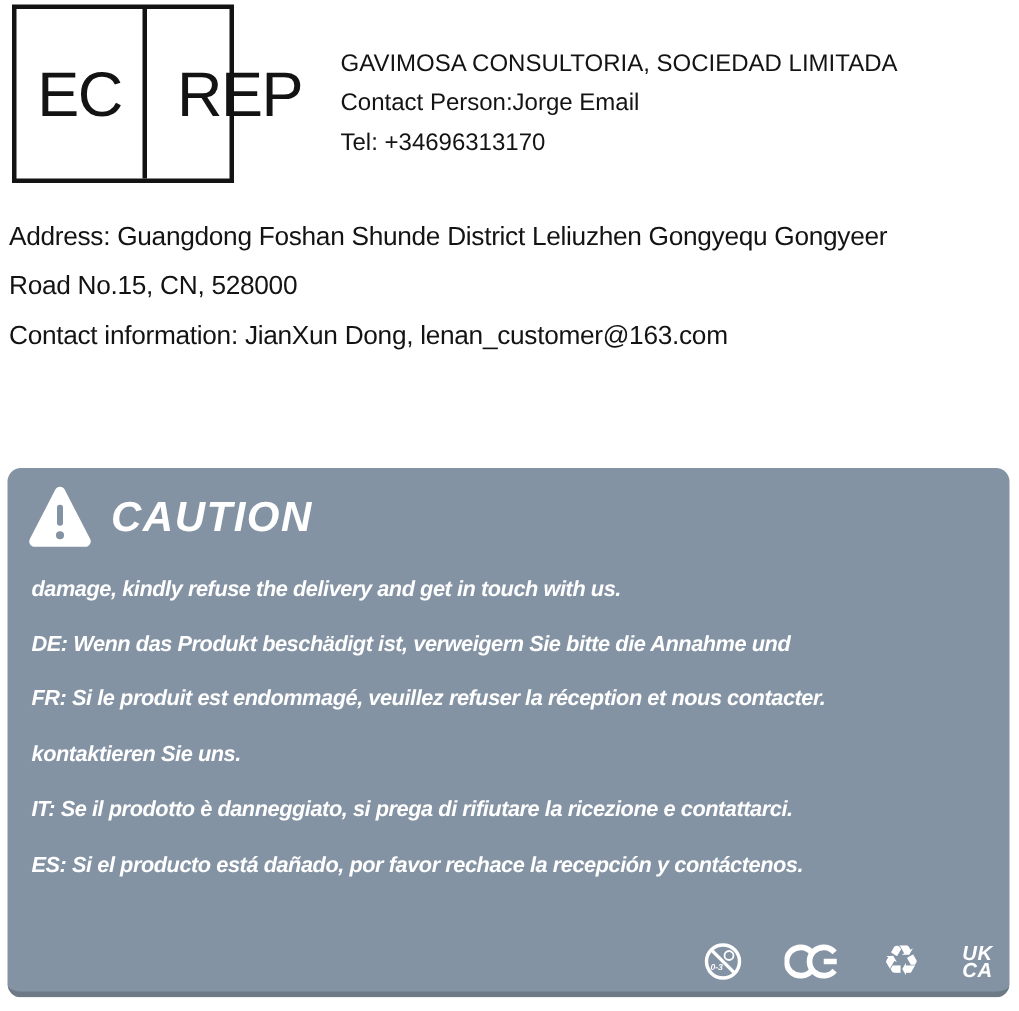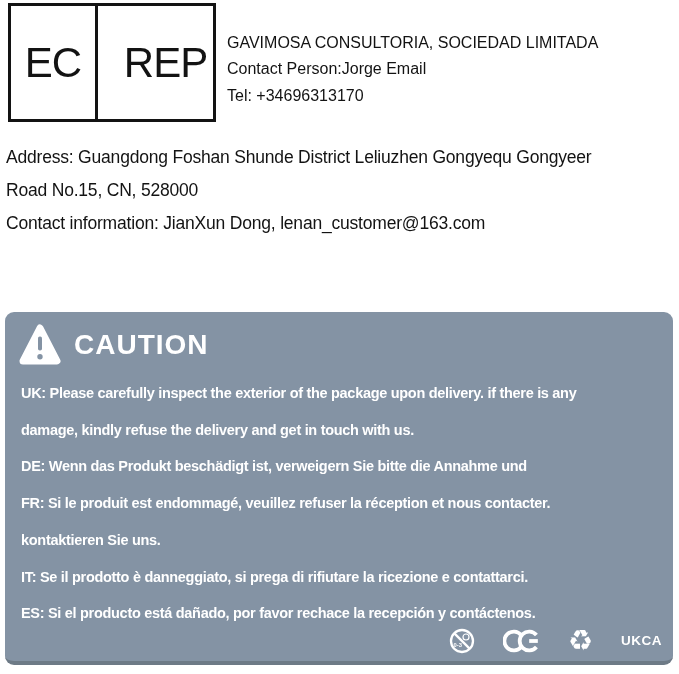--- a/index.html
+++ b/index.html
@@ -2,40 +2,41 @@
 <html><head>
 <meta charset="utf-8">
 <style>
   html,body{margin:0;padding:0;background:#fff;}
   .page{
     position:relative;width:679px;height:674px;background:#ffffff;
     font-family:"Liberation Sans", sans-serif;color:#131313;overflow:hidden;
   }
   
   .ecrep-box{
-    position:absolute;left:8px;top:3px;width:208px;height:119px;
+    position:absolute;left:8px;top:3px;width:148px;height:119px;
     border:3px solid #131313;display:flex;box-sizing:border-box;background:#fff;
   }
   .ecrep-cell{
     display:flex;align-items:center;justify-content:center;
     font-size:42px;letter-spacing:-1px;color:#131313;
   }
   .ecrep-cell.ec{flex:0 0 87px;border-right:3px solid #131313;box-sizing:border-box;}
   .ecrep-cell.rep{flex:1;margin-left:20px;}
   
   .eurep-block{position:absolute;left:227px;top:1px;margin-top:29px;}
   .eurep-block .line{font-size:16px;line-height:26.3px;white-space:nowrap;}
   
   .manu-block{position:absolute;left:6px;top:141px;}
   .manu-block .line{font-size:17.5px;line-height:32.8px;white-space:nowrap;letter-spacing:-0.2px;}
   
   .caution-panel{
     position:absolute;left:5px;top:312px;width:668px;height:349px;
     background:#8493a4;border-radius:9px;border-bottom:4px solid #6d7a86;
     box-sizing:content-box;
+    font-style:italic;
   }
   .caution-header{position:absolute;left:14px;top:9px;display:flex;align-items:center;}
   .warn-tri{display:block;}
   .caution-title{
     margin-left:13px;color:#ffffff;font-size:28px;font-weight:bold;
     letter-spacing:1px;margin-top:2px;
   }
   .caution-lines{position:absolute;left:16px;top:63px;right:10px;}
   .caution-lines p{
     margin:0;color:#ffffff;font-size:14.5px;font-weight:bold;
@@ -43,21 +44,21 @@
   }
   
   .icons-row{
     position:absolute;right:11px;bottom:6px;display:flex;align-items:center;gap:28px;
   }
   .recycle-glyph{
     color:#ffffff;font-size:28px;line-height:28px;
     font-family:"DejaVu Sans", sans-serif;
   }
   .ukca{
-    display:flex;flex-direction:row;color:#ffffff;
+    display:flex;flex-direction:column;color:#ffffff;
     font-weight:bold;font-size:13.5px;line-height:11.5px;letter-spacing:0.5px;
   }
 </style>
 </head>
 <body>
 
 <div class="page">
 
   <div class="ecrep-box">
     <div class="ecrep-cell ec">EC</div>
@@ -81,21 +82,20 @@
     <div class="caution-header">
       <svg class="warn-tri" width="42" height="46" viewBox="0 0 42 46" aria-hidden="true">
         <path d="M21 7 L38 40 L4 40 Z" fill="#ffffff" stroke="#ffffff" stroke-width="7" stroke-linejoin="round"></path>
         <rect x="19" y="15.5" width="4" height="14" rx="1.8" fill="#8493a4"></rect>
         <circle cx="21" cy="35.8" r="2.7" fill="#8493a4"></circle>
       </svg>
       <div class="caution-title">CAUTION</div>
     </div>
 
     <div class="caution-lines">
-      <p>UK: Please carefully inspect the exterior of the package upon delivery. if there is any</p>
       <p>damage, kindly refuse the delivery and get in touch with us.</p>
       <p>DE: Wenn das Produkt beschädigt ist, verweigern Sie bitte die Annahme und</p>
       <p>FR: Si le produit est endommagé, veuillez refuser la réception et nous contacter.</p>
       <p>kontaktieren Sie uns.</p>
       <p>IT: Se il prodotto è danneggiato, si prega di rifiutare la ricezione e contattarci.</p>
       <p>ES: Si el producto está dañado, por favor rechace la recepción y contáctenos.</p>
     </div>
 
     <div class="icons-row">
 

